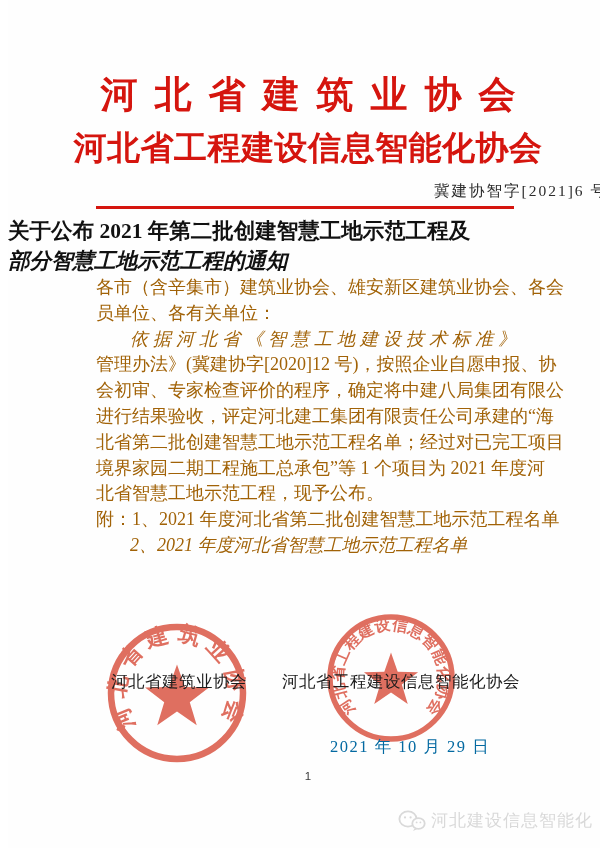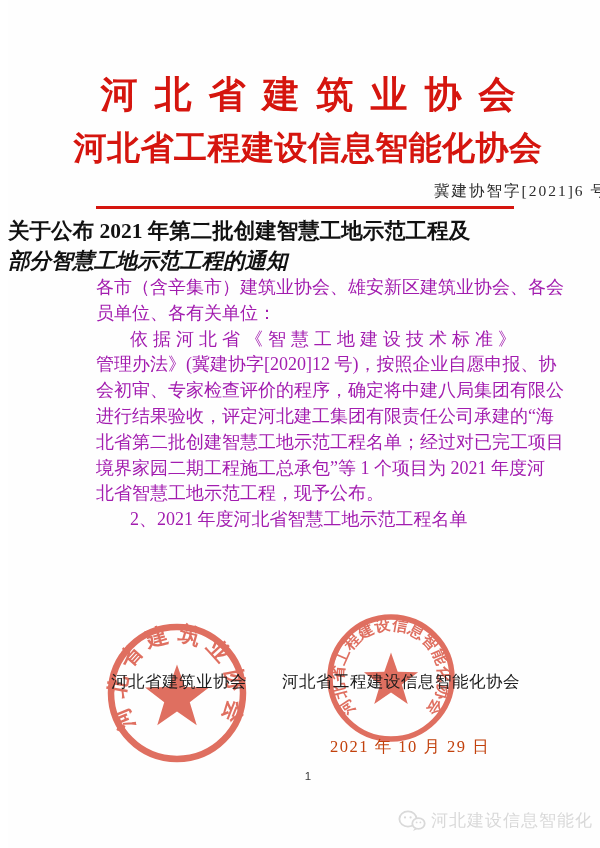--- a/index.html
+++ b/index.html
@@ -50,39 +50,39 @@
   .title-1{top:216px;}
   .title-2{top:246px;font-style:italic;}
   
   .body-block{
     position:absolute;top:275px;left:88px;width:430px;
   }
   .ln{
     height:25.8px;line-height:25.8px;
     font-size:18px;
     white-space:nowrap;
-    color:#a21caf;
+    color:#a16207;
   }
-  .ln.indent{padding-left:34px;}
+  .ln.indent{padding-left:34px;font-style:italic;}
   .ln.stretch{letter-spacing:5px;}
   
   .seal{position:absolute;opacity:0.82;}
   .seal-left{left:94px;top:618px;}
   .seal-right{left:313px;top:608px;}
   .sig-name{
     position:absolute;top:671px;
     font-size:16.5px;letter-spacing:0.5px;
     color:#1c1c1c;white-space:nowrap;z-index:3;
   }
   .sig-1{left:103px;}
   .sig-2{left:274px;}
   .sig-date{
     position:absolute;top:736px;left:322px;
     font-size:16.5px;letter-spacing:1.5px;
-    color:#c2410c;white-space:nowrap;z-index:3;
+    color:#0369a1;white-space:nowrap;z-index:3;
   }
   
   .page-num{
     position:absolute;top:770px;left:0;right:0;
     text-align:center;font-size:11.5px;color:#3a3a3a;
     font-family:"Liberation Sans","DejaVu Sans",sans-serif;
   }
   .watermark{
     position:absolute;top:809px;right:15px;
     display:flex;align-items:center;gap:5px;
@@ -113,20 +113,21 @@
   <div class="body-block">
     <div class="ln">各市（含辛集市）建筑业协会、雄安新区建筑业协会、各会</div>
     <div class="ln">员单位、各有关单位：</div>
     <div class="ln indent stretch">依据河北省《智慧工地建设技术标准》</div>
     <div class="ln">管理办法》(冀建协字[2020]12 号)，按照企业自愿申报、协</div>
     <div class="ln">会初审、专家检查评价的程序，确定将中建八局集团有限公</div>
     <div class="ln">进行结果验收，评定河北建工集团有限责任公司承建的“海</div>
     <div class="ln">北省第二批创建智慧工地示范工程名单；经过对已完工项目</div>
     <div class="ln">境界家园二期工程施工总承包”等 1 个项目为 2021 年度河</div>
     <div class="ln">北省智慧工地示范工程，现予公布。</div>
+    <div class="ln">附：1、2021 年度河北省第二批创建智慧工地示范工程名单</div>
     <div class="ln indent">2、2021 年度河北省智慧工地示范工程名单</div>
   </div>
 
   <svg class="seal seal-left" width="150" height="150" viewBox="0 0 150 150">
     <circle cx="75" cy="75" r="66" fill="none" stroke="var(--seal_red,#d9503e)" stroke-width="6.5"></circle>
     <g transform="translate(75,80) scale(1.12)">
       <polygon points="0,-30 7.05,-9.71 28.53,-9.27 11.41,3.71 17.63,24.27 0,12 -17.63,24.27 -11.41,3.71 -28.53,-9.27 -7.05,-9.71" fill="var(--seal_red,#d9503e)"></polygon>
     </g>
     <defs>
       <path id="sealArcL" d="M 38.2 111.8 A 52 52 0 1 1 111.8 111.8" fill="none"></path>

